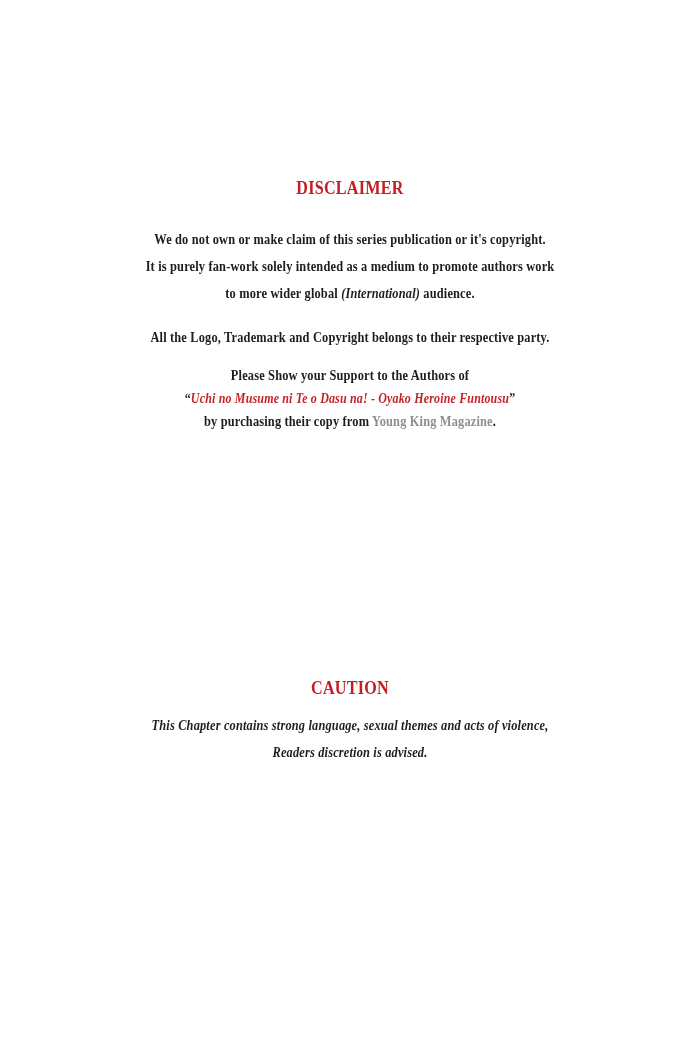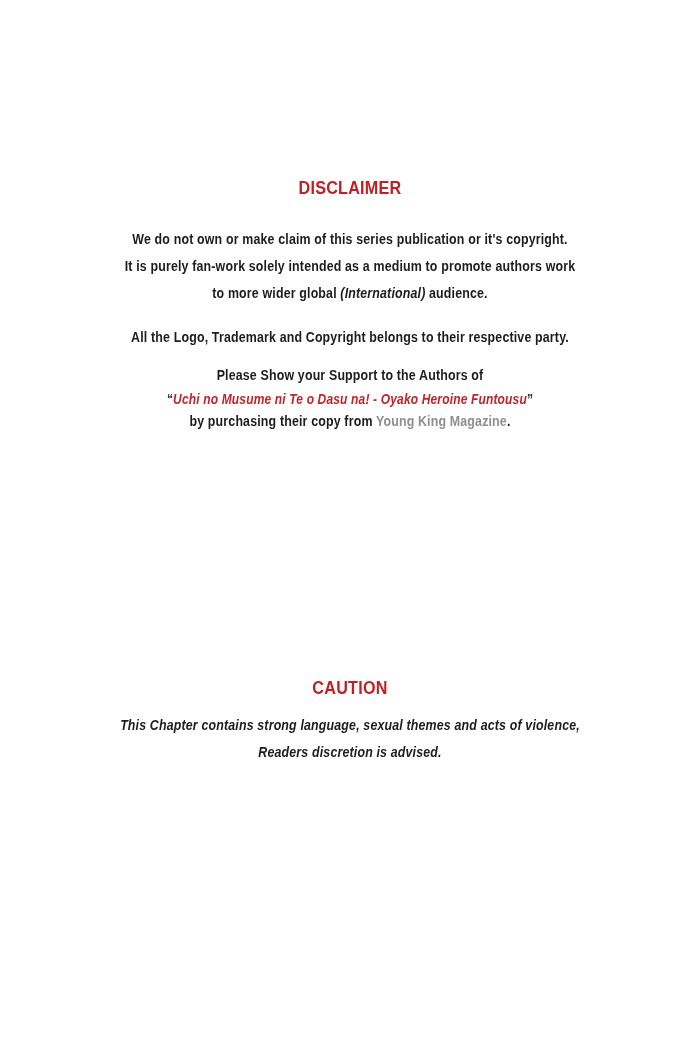--- a/index.html
+++ b/index.html
@@ -12,20 +12,21 @@
     background: #ffffff;
     font-family: "Liberation Sans", "DejaVu Sans", sans-serif;
     color: #1d1d1d;
     overflow: hidden;
   }
   .page {
     position: relative;
     width: 616px;
     height: 1050px;
     background: #ffffff;
+    font-family: Liberation Serif, serif;
   }
   .line {
     position: absolute;
     left: 0;
     width: 700px;
     text-align: center;
     white-space: nowrap;
     transform: scaleX(0.80);
     transform-origin: 50% 50%;
     font-weight: 700;

